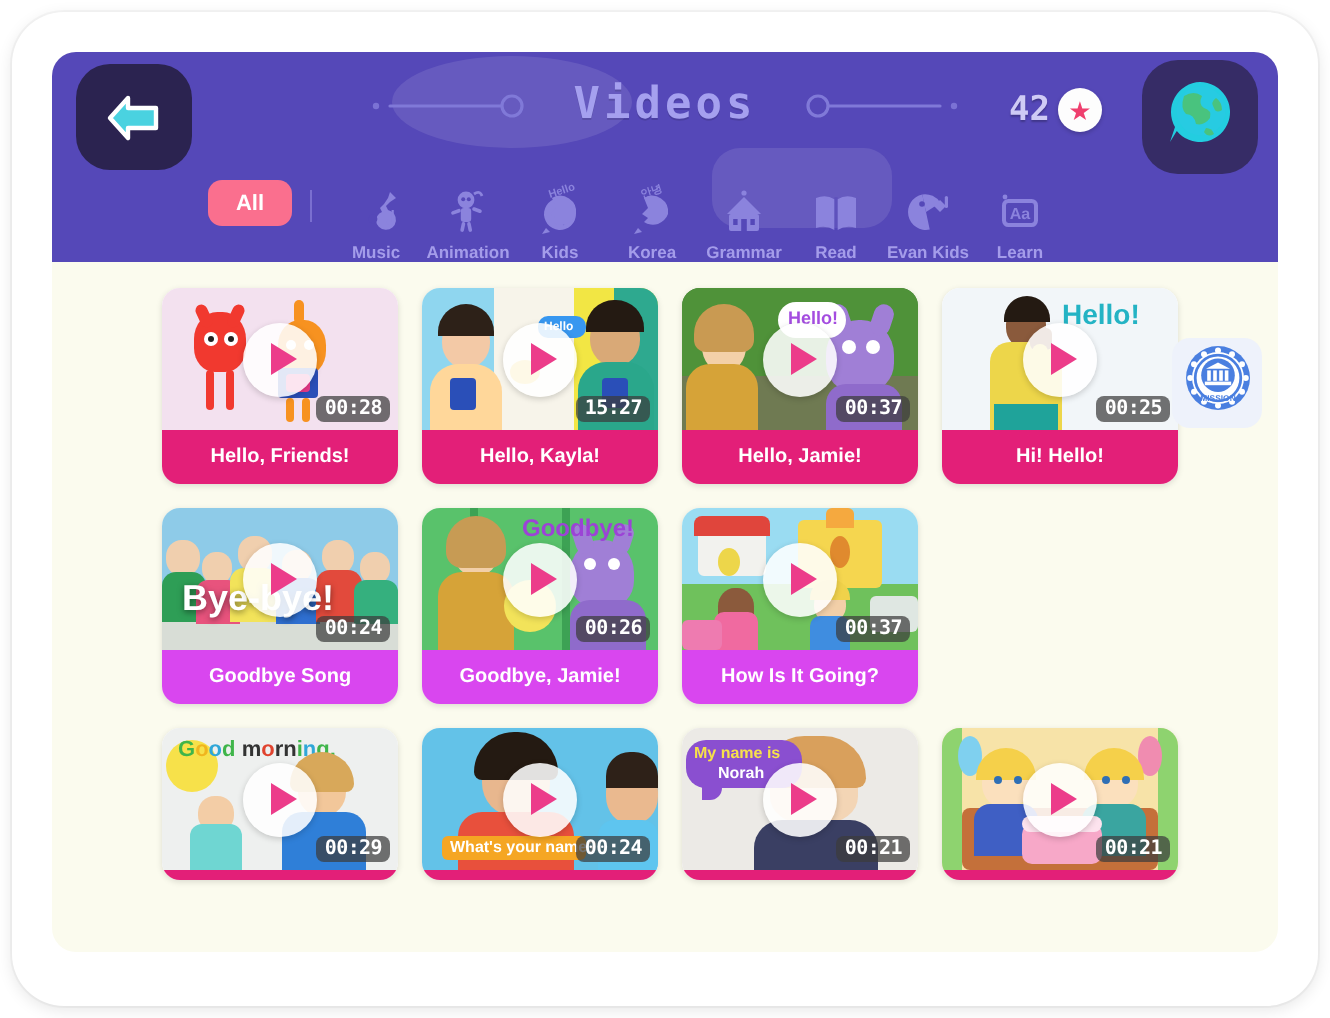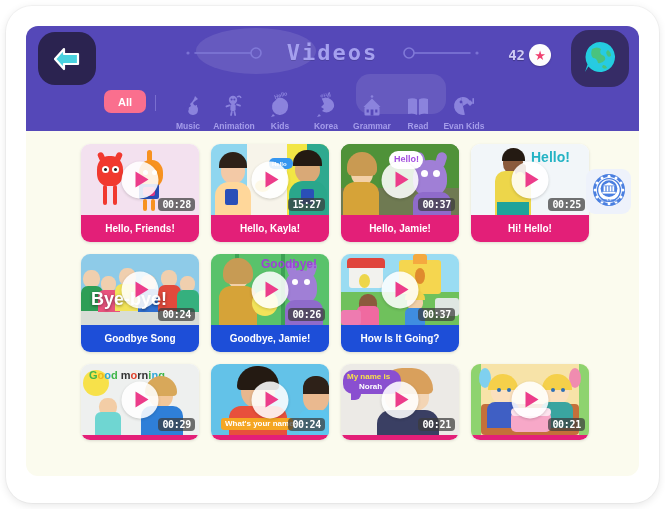--- a/index.html
+++ b/index.html
@@ -83,21 +83,21 @@
 
   
   #star-counter {
     position: absolute;
     right: 88px; top: 18px;
     display: flex; align-items: center; gap: 4px;
     z-index: 5;
   }
   #star-count-label {
     color: #cfcbf5;
-    font-size: 14px;
+    font-size: 17px;
     font-weight: 700;
     font-family: "DejaVu Sans Mono", monospace;
     text-shadow: 0 1px 1px rgba(0,0,0,.25);
   }
   #star-badge {
     width: 22px; height: 22px;
     background: #fdfdfd;
     border-radius: 50%;
     display: flex; align-items: center; justify-content: center;
     box-shadow: 0 1px 2px rgba(0,0,0,.2);
@@ -220,21 +220,21 @@
     height: 27px;
     display: flex; align-items: center; justify-content: center;
     color: #ffffff;
     font-size: 10px;
     font-weight: 600;
     text-align: center;
     padding: 0 4px;
     line-height: 1.1;
   }
   .card-title.pink   { background: #e31f78; }
-  .card-title.purple { background: #1d4ed8; }
+  .card-title.purple { background: #d946ef; }
   .row-clipped .card-title { height: 5px; }
 
   
   .ov {
     position: absolute;
     font-weight: 800;
     line-height: 1;
     white-space: nowrap;
   }
 
@@ -395,20 +395,30 @@
               <path d="M11 3 A9 9 0 1 0 11 21 L11 12 Z" transform="rotate(-12 11 12)"></path>
               <path d="M11 3 A9 9 0 0 1 19 9 L11 12 Z" transform="rotate(-12 11 12)"></path>
               <circle cx="9" cy="8" r="1.4" fill="#5548b8"></circle>
               <path d="M18 6 l3 3 -3 3 -3 -3 z"></path>
               <rect x="20.4" y="4" width="1.6" height="6" rx=".8"></rect>
             </svg>
           </span>
           <span class="cat-label">Evan Kids</span>
         </div>
 
+        <div class="cat-item">
+          <span class="cat-glyph">
+            <svg width="24" height="24" viewBox="0 0 24 24">
+              <circle cx="4.5" cy="4.5" r="1.2" fill="currentColor"></circle>
+              <rect x="4" y="6.5" width="16" height="12" rx="2.2" fill="none" stroke="currentColor" stroke-width="2"></rect>
+              <text x="12" y="15.6" font-size="8" font-weight="700" text-anchor="middle" font-family="Liberation Sans, sans-serif" fill="currentColor">Aa</text>
+            </svg>
+          </span>
+          <span class="cat-label">Learn</span>
+        </div>
 
       </div>
     </div>
 
     <div id="seal-badge">
       <span>
         <svg width="36" height="36" viewBox="0 0 36 36">
           <circle cx="18" cy="18" r="16" fill="#4a7fe0"></circle>
           <circle cx="18" cy="18" r="13" fill="#ffffff"></circle>
           <circle cx="18" cy="18" r="11.4" fill="none" stroke="#4a7fe0" stroke-width="1.4"></circle>

